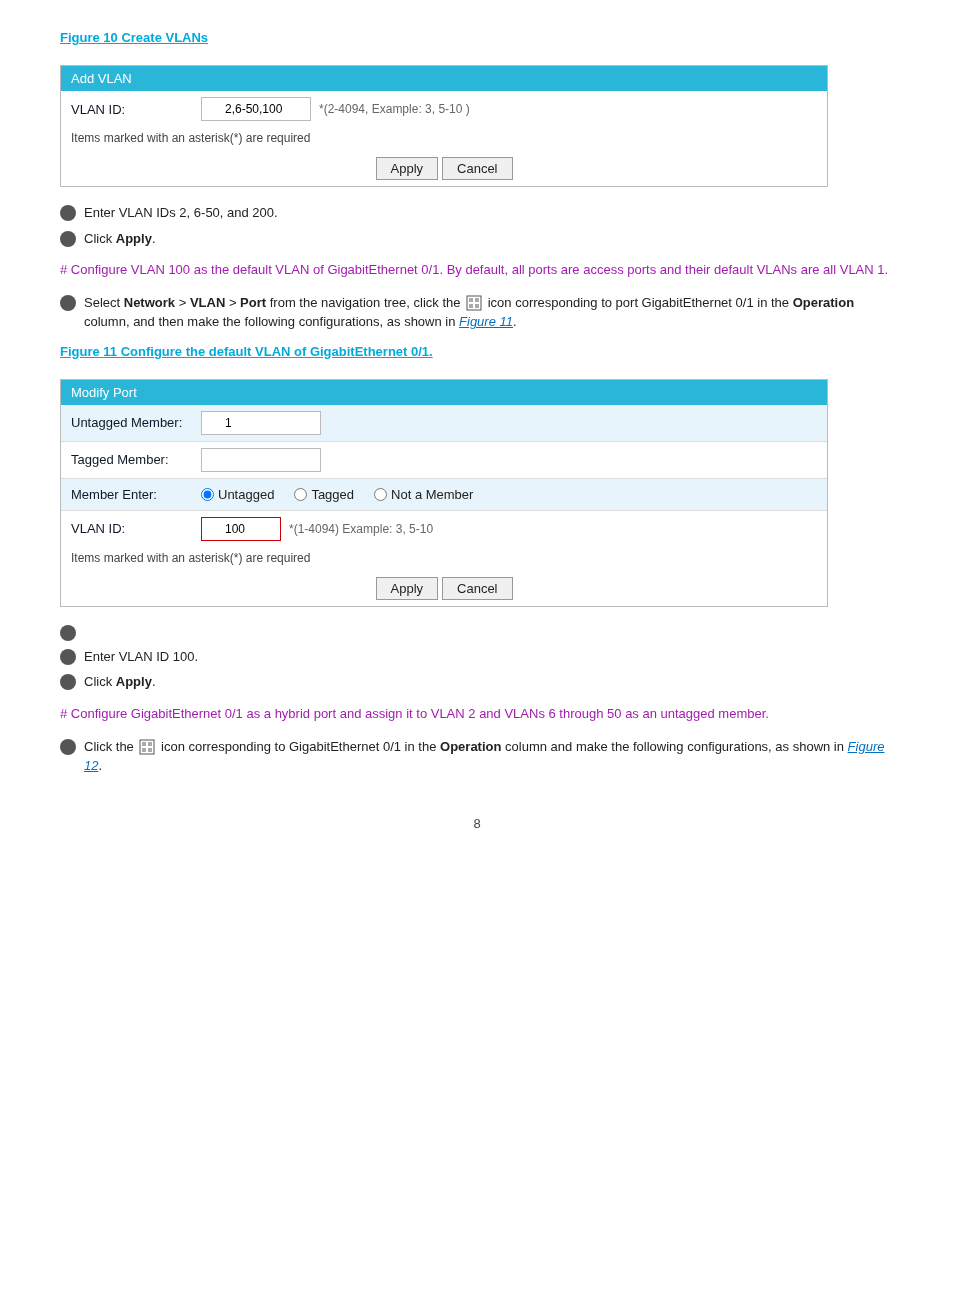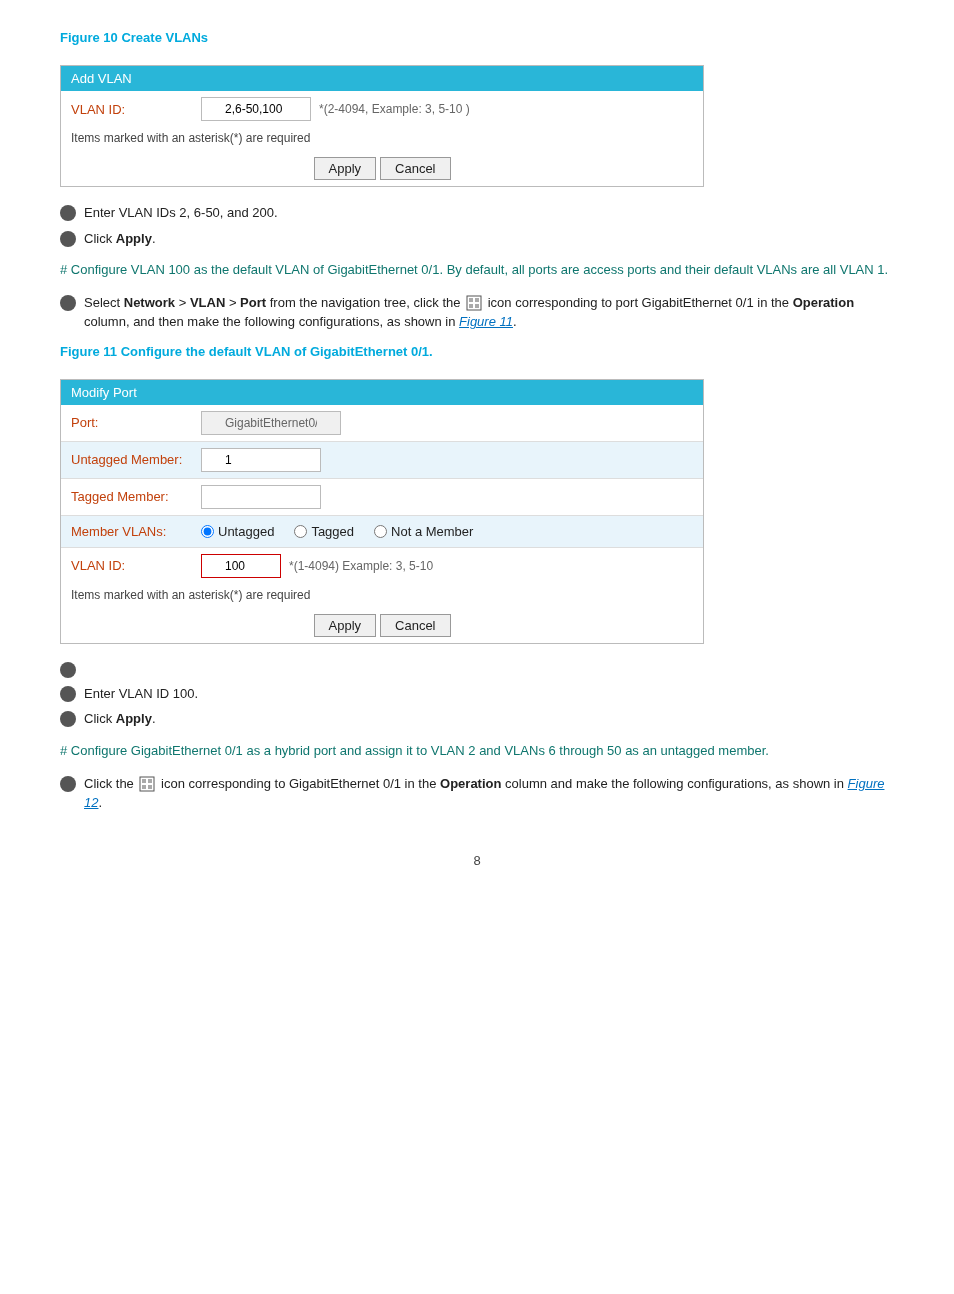--- a/index.html
+++ b/index.html
@@ -11,27 +11,28 @@
       padding: 30px 60px;
       max-width: 954px;
     }
 
     
     .figure-title {
       color: #00aadd;
       font-size: 13px;
       font-weight: bold;
       margin-bottom: 8px;
+      text-decoration: underline;
     }
 
     
     .form-panel {
       border: 1px solid #bbb;
       margin-bottom: 16px;
-      width: 644px;
+      width: 768px;
       margin-top: 20px;
     }
 
     .panel-header {
       background: #29b6d8;
       color: #fff;
       padding: 5px 10px;
       font-size: 13px;
       font-weight: normal;
     }
@@ -48,21 +49,21 @@
       min-height: 32px;
     }
 
     .form-row:last-child {
       border-bottom: none;
     }
 
     .form-label {
       width: 130px;
       font-size: 13px;
-      color: #c2410c;
+      color: #0f172a;
       flex-shrink: 0;
     }
 
     .form-input {
       border: 1px solid #bbb;
       padding: 2px 23px;
       font-size: 12px;
       height: 24px;
       outline: none;
       background: #fff;
@@ -122,21 +123,21 @@
 
     .bullet-list li span b {
       font-weight: bold;
     }
 
     
     .para {
       font-size: 13px;
       line-height: 1.6;
       margin-bottom: 12px;
-      color: #0f766e;
+      color: #a21caf;
     }
 
     .inline-icon {
       display: inline-block;
       width: 16px;
       height: 16px;
       vertical-align: middle;
       margin: 0 2px;
       position: relative;
     }
@@ -251,37 +252,33 @@
     </span>
   </li>
 </ul>
 
 <div class="figure-title">Figure 11 Configure the default VLAN of GigabitEthernet 0/1.</div>
 
 <div class="form-panel">
   <div class="panel-header">Modify Port</div>
   <div class="panel-body">
 
-    <div class="form-row form-row-odd">
-      <span class="form-label">Port:</span>
-      <input class="form-input" type="text" style="width: 140px; background: rgb(240, 240, 240); color: rgb(102, 102, 102);" value="GigabitEthernet0/1" readonly="">
-    </div>
 
     <div class="form-row form-row-even">
       <span class="form-label">Untagged Member:</span>
       <input class="form-input" type="text" style="width: 120px;" value="1">
     </div>
 
     <div class="form-row form-row-odd">
       <span class="form-label">Tagged Member:</span>
       <input class="form-input" type="text" style="width: 120px;" value="">
     </div>
 
     <div class="form-row form-row-even">
-      <span class="form-label">Member VLANs:</span>
+      <span class="form-label">Member Enter:</span>
       <div class="radio-group">
         <label class="radio-item">
           <input type="radio" name="memberType" checked="" style=""> Untagged
         </label>
         <label class="radio-item">
           <input type="radio" name="memberType" style=""> Tagged
         </label>
         <label class="radio-item">
           <input type="radio" name="memberType" style=""> Not a Member
         </label>

